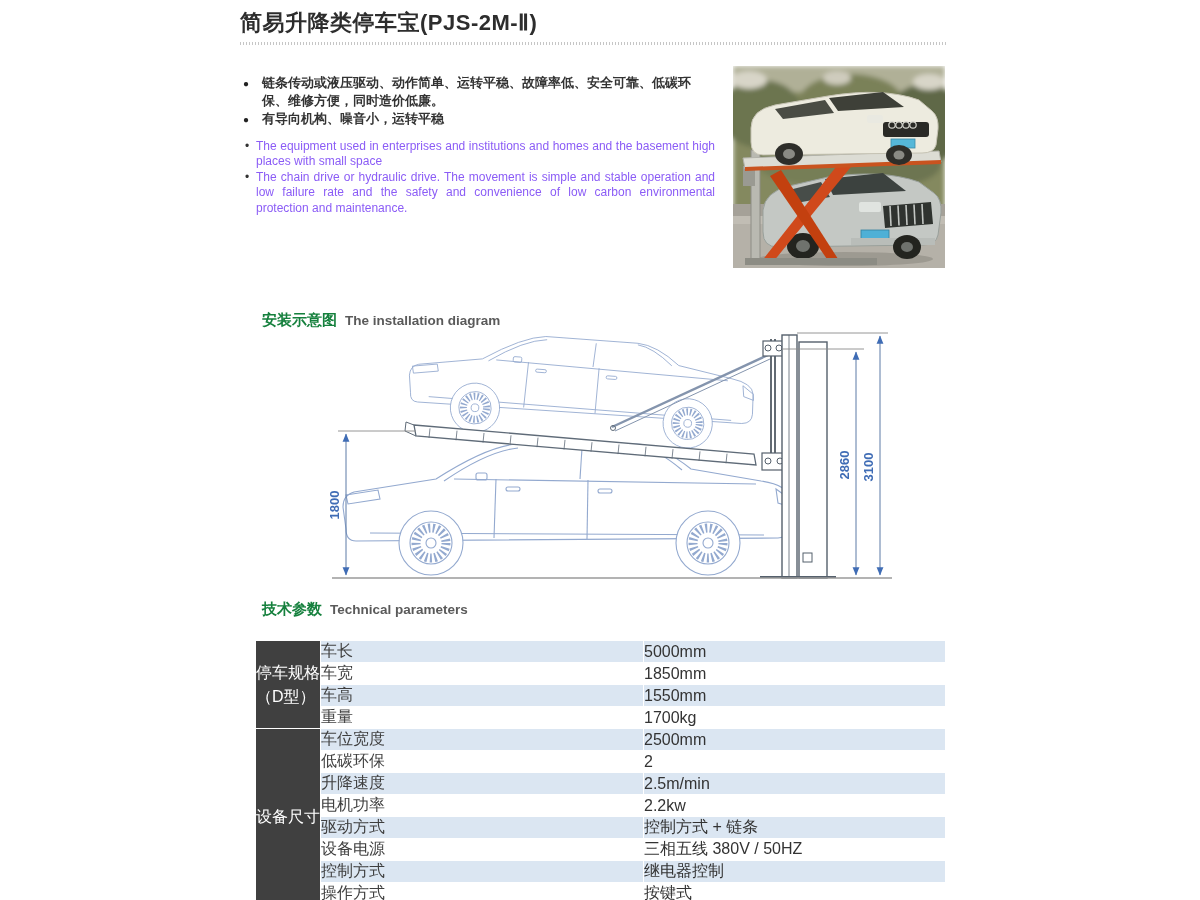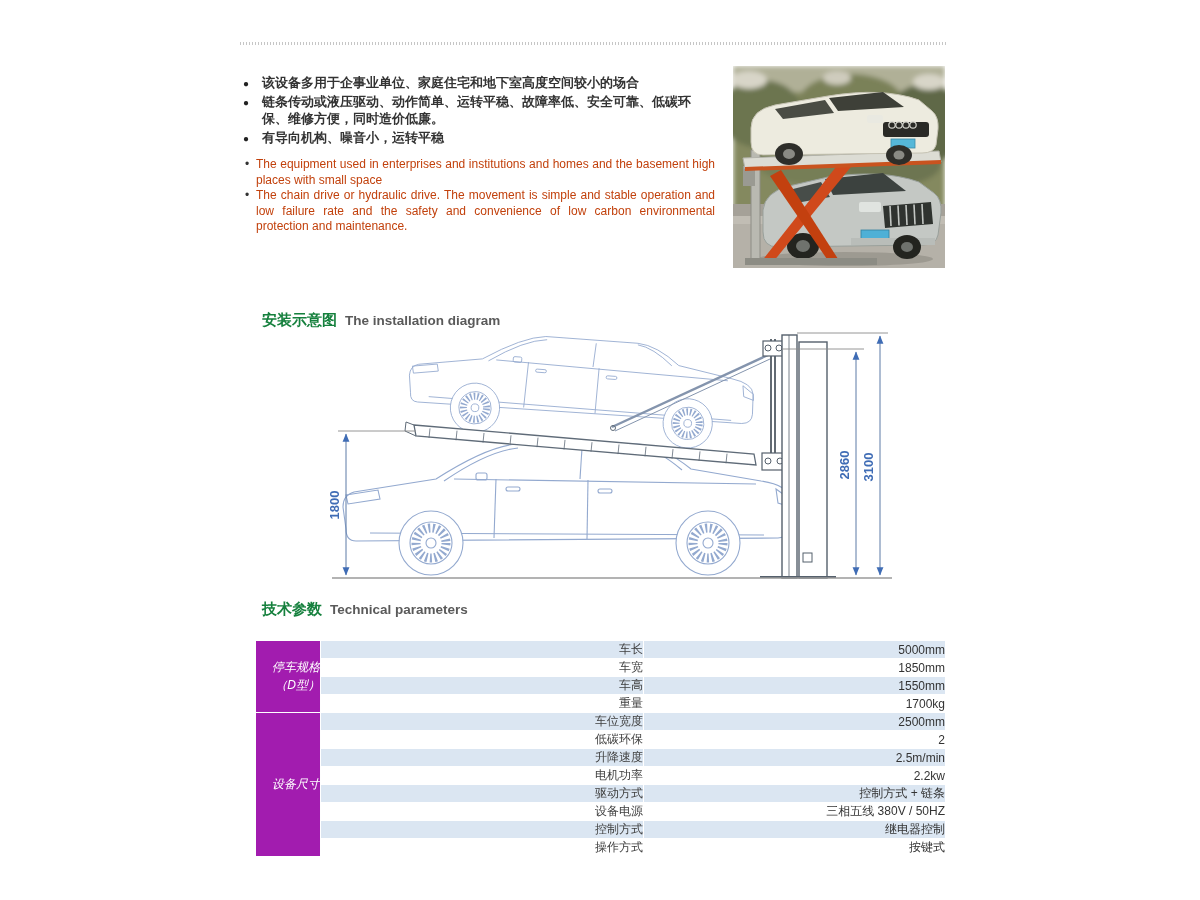--- a/index.html
+++ b/index.html
@@ -9,54 +9,54 @@
   .title { position:absolute; left:240px; top:8px; font-size:22px; font-weight:700; color:#2d2d2d; letter-spacing:0.5px; }
   .title-rule { position:absolute; left:240px; top:42px; width:706px; height:3px;
     background:repeating-linear-gradient(90deg,#c6c6c6 0 1px, transparent 1px 3px); }
 
   .intro { position:absolute; left:243px; top:74px; width:472px; }
   ul { list-style:none; }
   .zh-bullets li { position:relative; padding-left:19px; font-size:13px; font-weight:600; color:#333;
     line-height:17.5px; margin-bottom:1px; }
   .zh-bullets li::before { content:"●"; position:absolute; left:0; top:1px; font-size:10px; color:#222; }
   .en-bullets { margin-top:11px; }
-  .en-bullets li { position:relative; padding-left:13px; font-size:12px; color:#c2410c;
+  .en-bullets li { position:relative; padding-left:13px; font-size:12px; color:#8b5cf6;
     line-height:15.5px; text-align:justify; }
   .en-bullets li::before { content:"•"; position:absolute; left:2px; top:0; color:#333; }
 
   .photo { position:absolute; left:733px; top:66px; width:212px; height:202px; }
 
   .sec-h { position:absolute; white-space:nowrap; }
   .sec-h .zh { font-size:15px; font-weight:700; color:#15803d; }
   .sec-h .en { font-size:13.5px; font-weight:700; color:#5a5a5a; margin-left:8px; }
   .sec-install { left:262px; top:311px; }
   .sec-params  { left:262px; top:600px; }
 
   .diagram { position:absolute; left:330px; top:315px; width:565px; height:270px; }
 
   table.params { position:absolute; left:255px; top:640px; width:690px; border-collapse:collapse;
     table-layout:fixed; border-top:1px solid #aec2da; border-bottom:1px solid #c9c9c9; }
-  table.params td { border:1px solid #ffffff; height:18px; font-size:12px; text-align:right;
+  table.params td { border:1px solid #ffffff; height:18px; font-size:16px; text-align:left;
     vertical-align:middle; padding:0; }
-  td.grp { background:#a21caf; color:#ffffff; font-size:12px; line-height:1.45;font-style:italic; }
+  td.grp { background:#404040; color:#ffffff; font-size:12px; line-height:1.45; }
   td.lbl { color:#3f3f3f; }
   td.val { color:#333333; }
   tr:nth-child(odd) td.lbl, tr:nth-child(odd) td.val { background:#dbe6f2; }
   tr:nth-child(even) td.lbl, tr:nth-child(even) td.val { background:#ffffff; }
 </style>
 </head>
 <body>
 
 <div class="page">
 
+  <div class="title">简易升降类停车宝(PJS-2M-Ⅱ)</div>
   <div class="title-rule"></div>
 
   <div class="intro">
     <ul class="zh-bullets">
-      <li>该设备多用于企事业单位、家庭住宅和地下室高度空间较小的场合</li>
       <li>链条传动或液压驱动、动作简单、运转平稳、故障率低、安全可靠、低碳环保、维修方便，同时造价低廉。</li>
       <li>有导向机构、噪音小，运转平稳</li>
     </ul>
     <ul class="en-bullets">
       <li>The equipment used in enterprises and institutions and homes and the basement high places with small space</li>
       <li>The chain drive or hydraulic drive. The movement is simple and stable operation and low failure rate and the safety and convenience of low carbon environmental protection and maintenance.</li>
     </ul>
   </div>
 
   <svg class="photo" viewBox="0 0 212 202">

